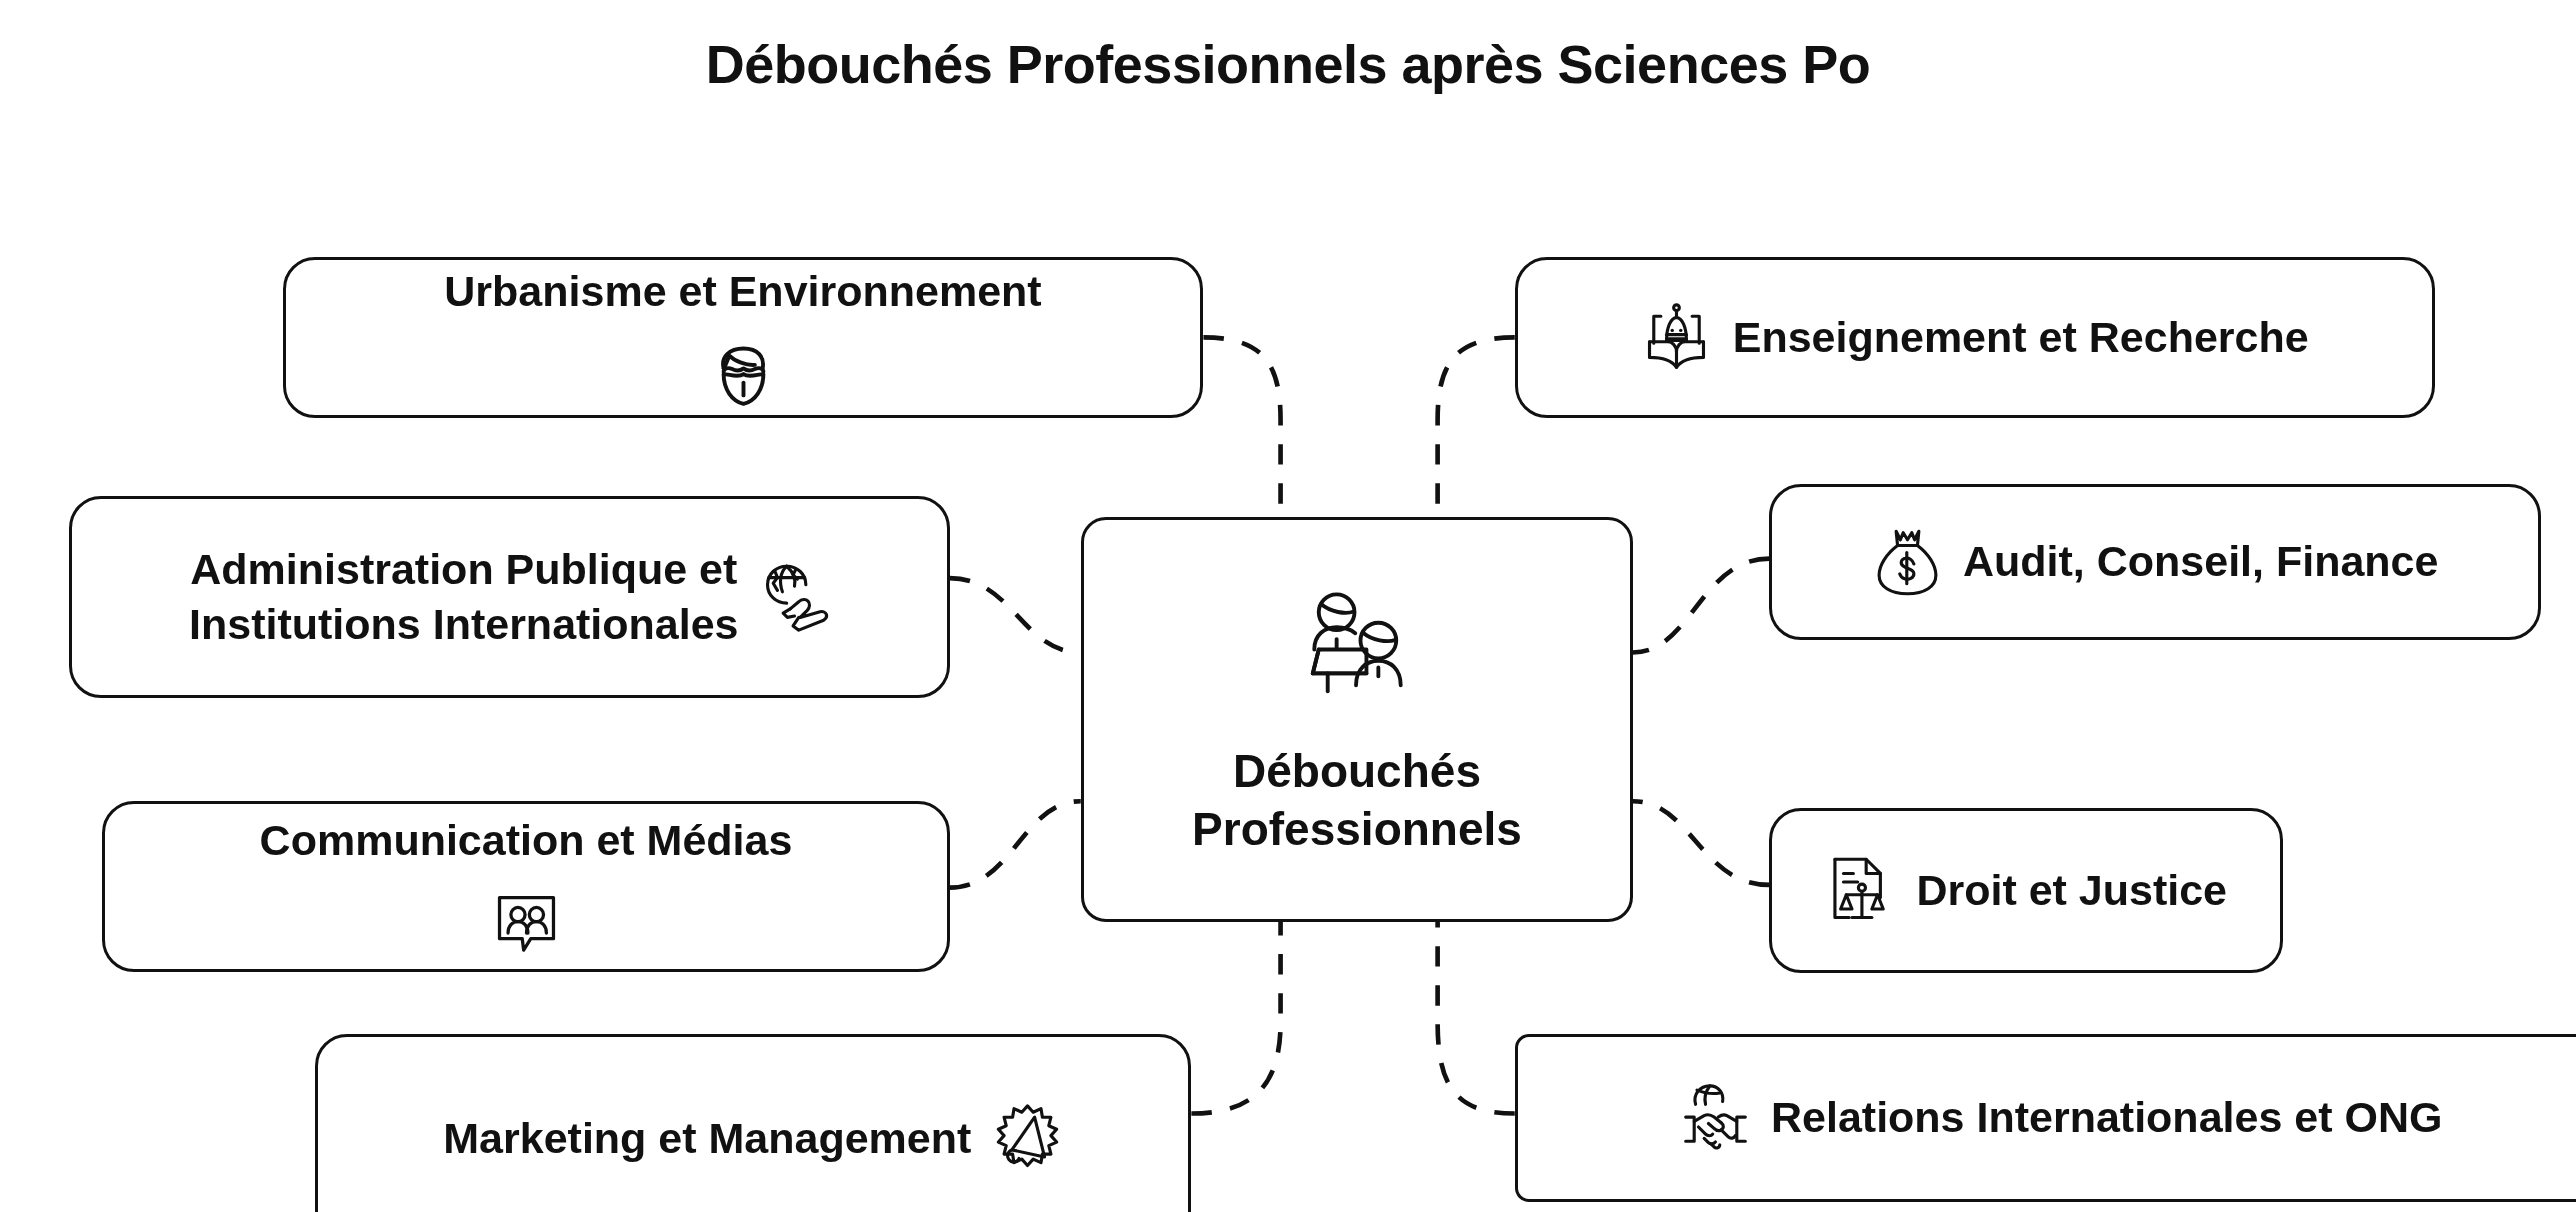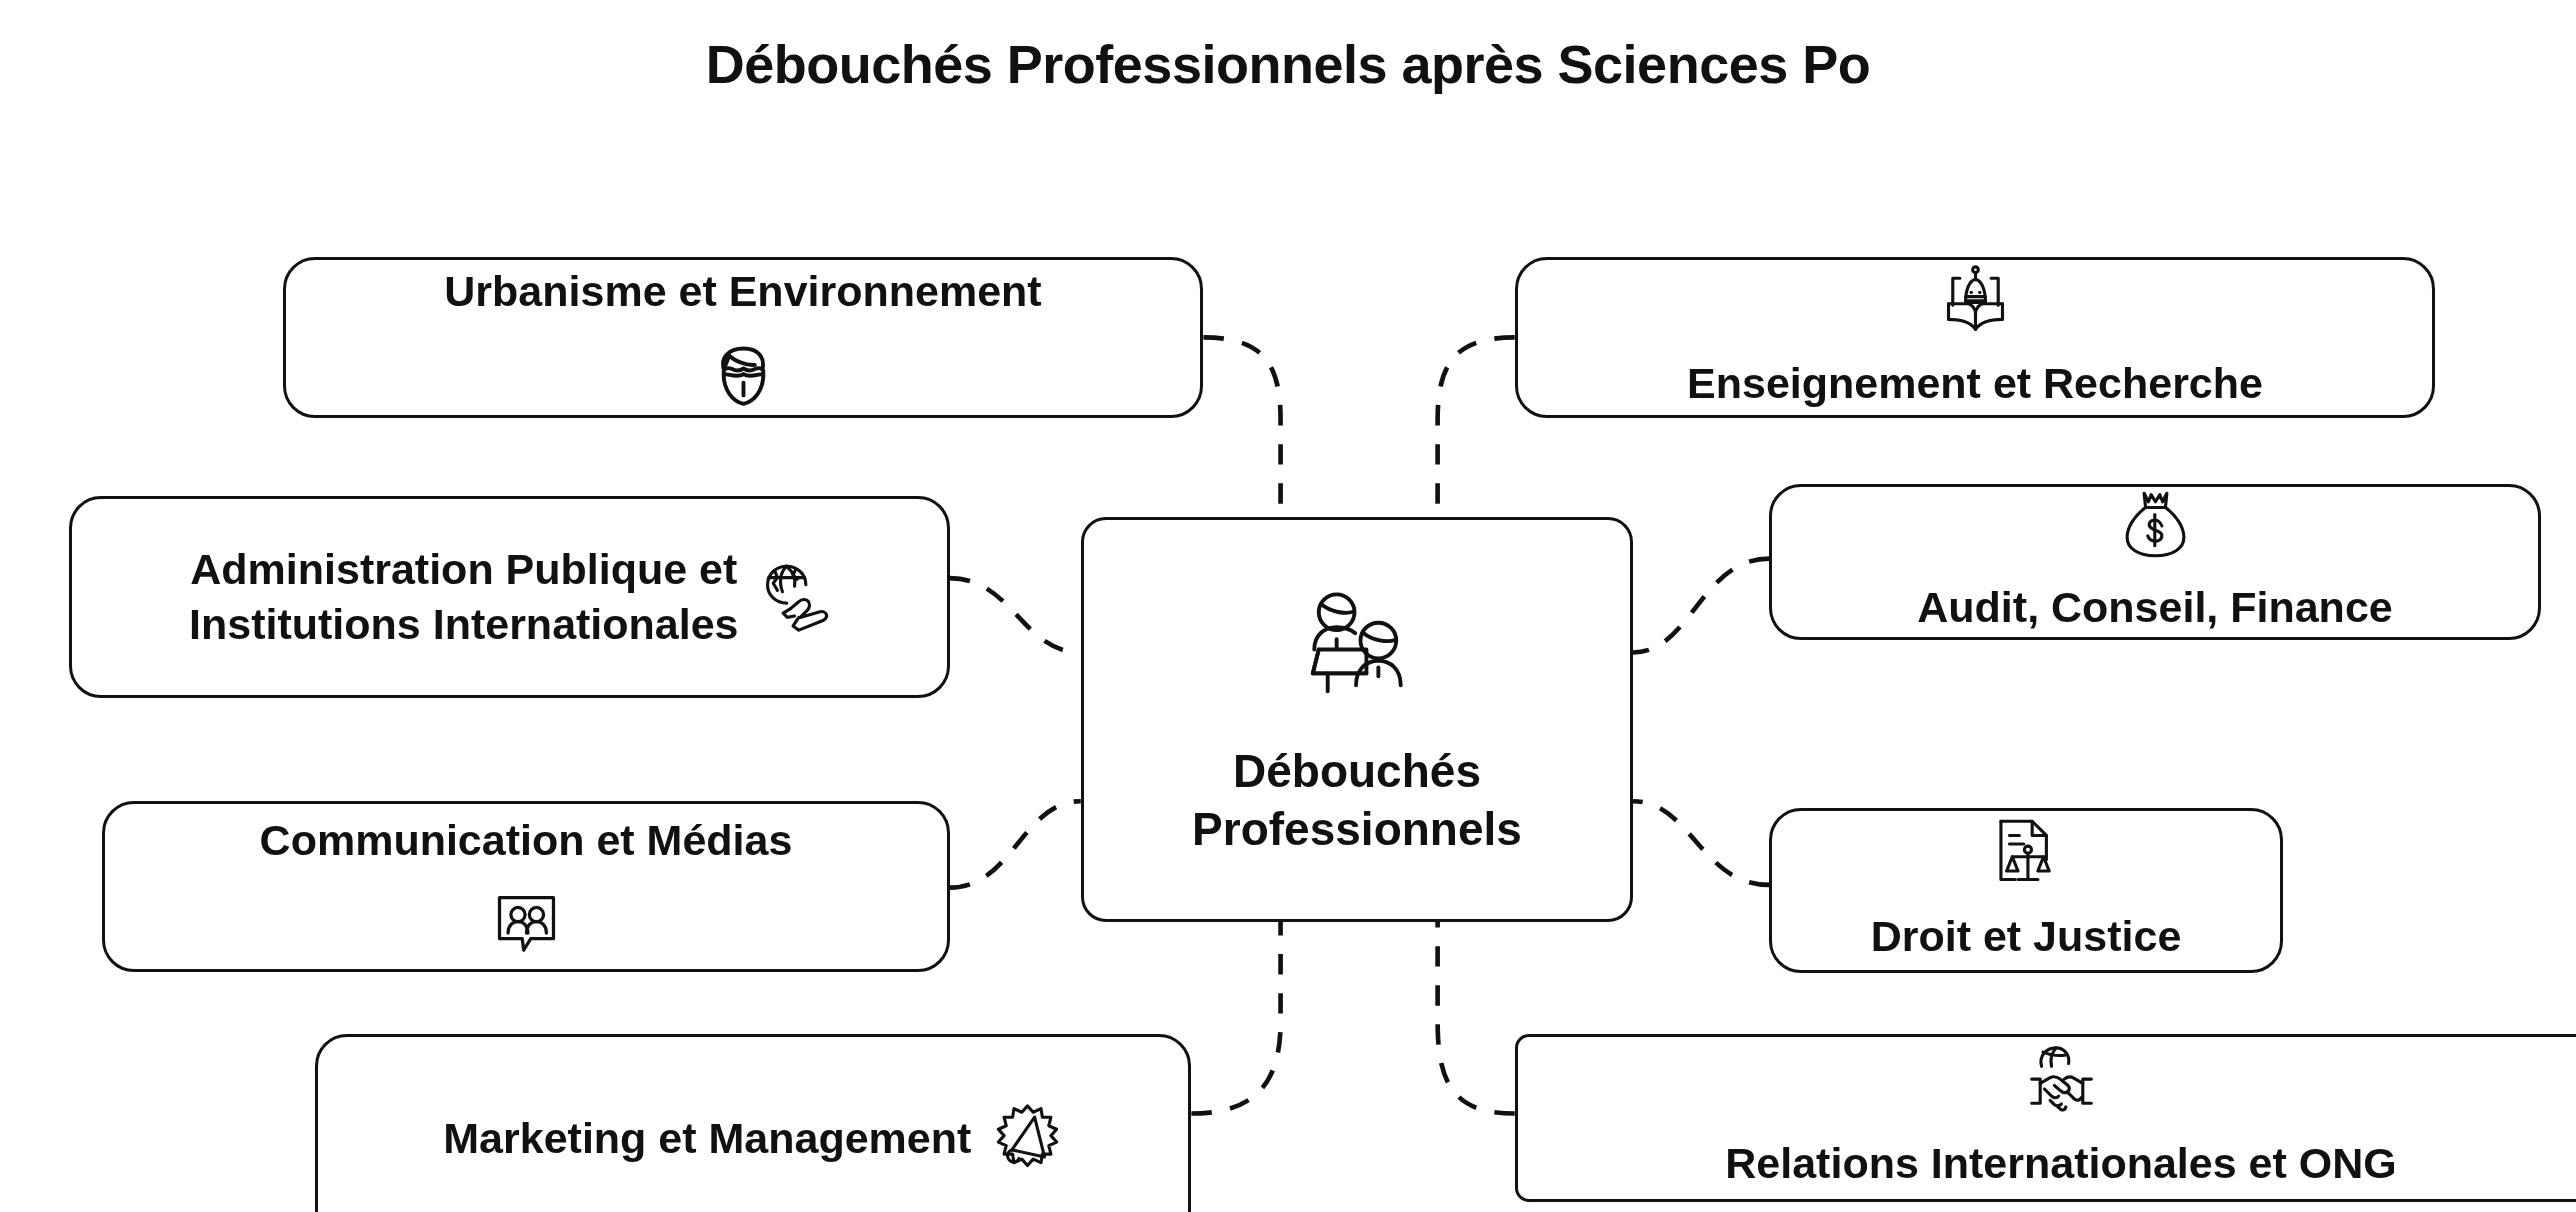--- a/index.html
+++ b/index.html
@@ -61,21 +61,21 @@
     align-items: center;
     justify-content: center;
     width: 71px;
     height: 71px;
   }
   .node .icon svg {
     width: 100%;
     height: 100%;
     display: block;
   }
-  .node.icon-left { flex-direction: column; }
+  .node.icon-left { flex-direction: row; }
   .node.icon-right { flex-direction: row; }
 
   
   #center-node {
     position: absolute;
     left: 1081px;
     top: 517px;
     width: 552px;
     height: 405px;
     box-sizing: border-box;

